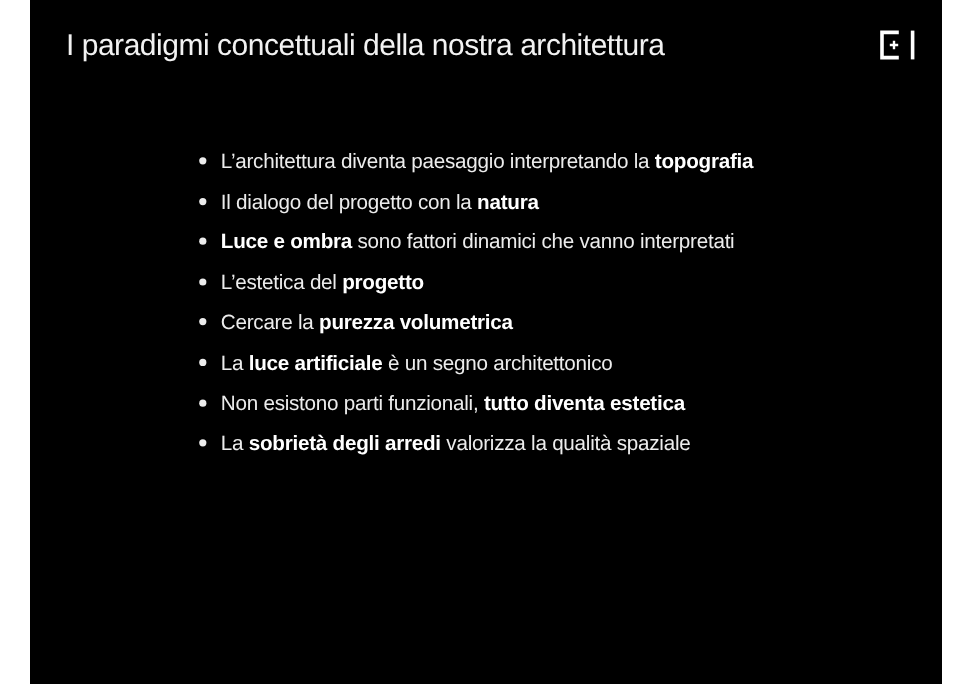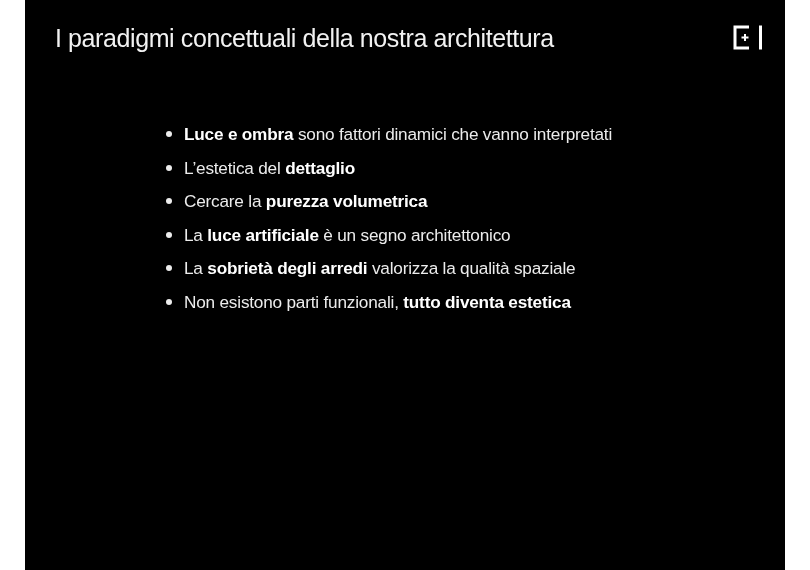--- a/index.html
+++ b/index.html
@@ -35,20 +35,22 @@
 <div class="slide">
   <div class="title">I paradigmi concettuali della nostra architettura</div>
 
   <svg class="logo" viewBox="0 0 32 25">
     <path d="M16 2 H2 V23 H16" fill="none" stroke="#ffffff" stroke-width="3"></path>
     <path d="M8.5 12.5 H15.5 M12 9 V16" fill="none" stroke="#ffffff" stroke-width="2"></path>
     <rect x="26" y="0.5" width="3" height="24" fill="#ffffff"></rect>
   </svg>
 
   <ul class="bullets">
+    <li><span class="dot"></span><span>L’architettura diventa paesaggio interpretando la </span><b>topografia</b><span></span></li>
+    <li><span class="dot"></span><span>Il dialogo del progetto con la </span><b>natura</b><span></span></li>
     <li><span class="dot"></span><span></span><b>Luce e ombra</b><span> sono fattori dinamici che vanno interpretati</span></li>
-    <li><span class="dot"></span><span>L’estetica del </span><b>dettaglio</b><span></span></li>
+    <li><span class="dot"></span><span>L’estetica del </span><b>progetto</b><span></span></li>
     <li><span class="dot"></span><span>Cercare la </span><b>purezza volumetrica</b><span></span></li>
     <li><span class="dot"></span><span>La </span><b>luce artificiale</b><span> è un segno architettonico</span></li>
+    <li><span class="dot"></span><span>Non esistono parti funzionali, </span><b>tutto diventa estetica</b><span></span></li>
     <li><span class="dot"></span><span>La </span><b>sobrietà degli arredi</b><span> valorizza la qualità spaziale</span></li>
-    <li><span class="dot"></span><span>Non esistono parti funzionali, </span><b>tutto diventa estetica</b><span></span></li>
   </ul>
 </div>
 
 </body></html>

